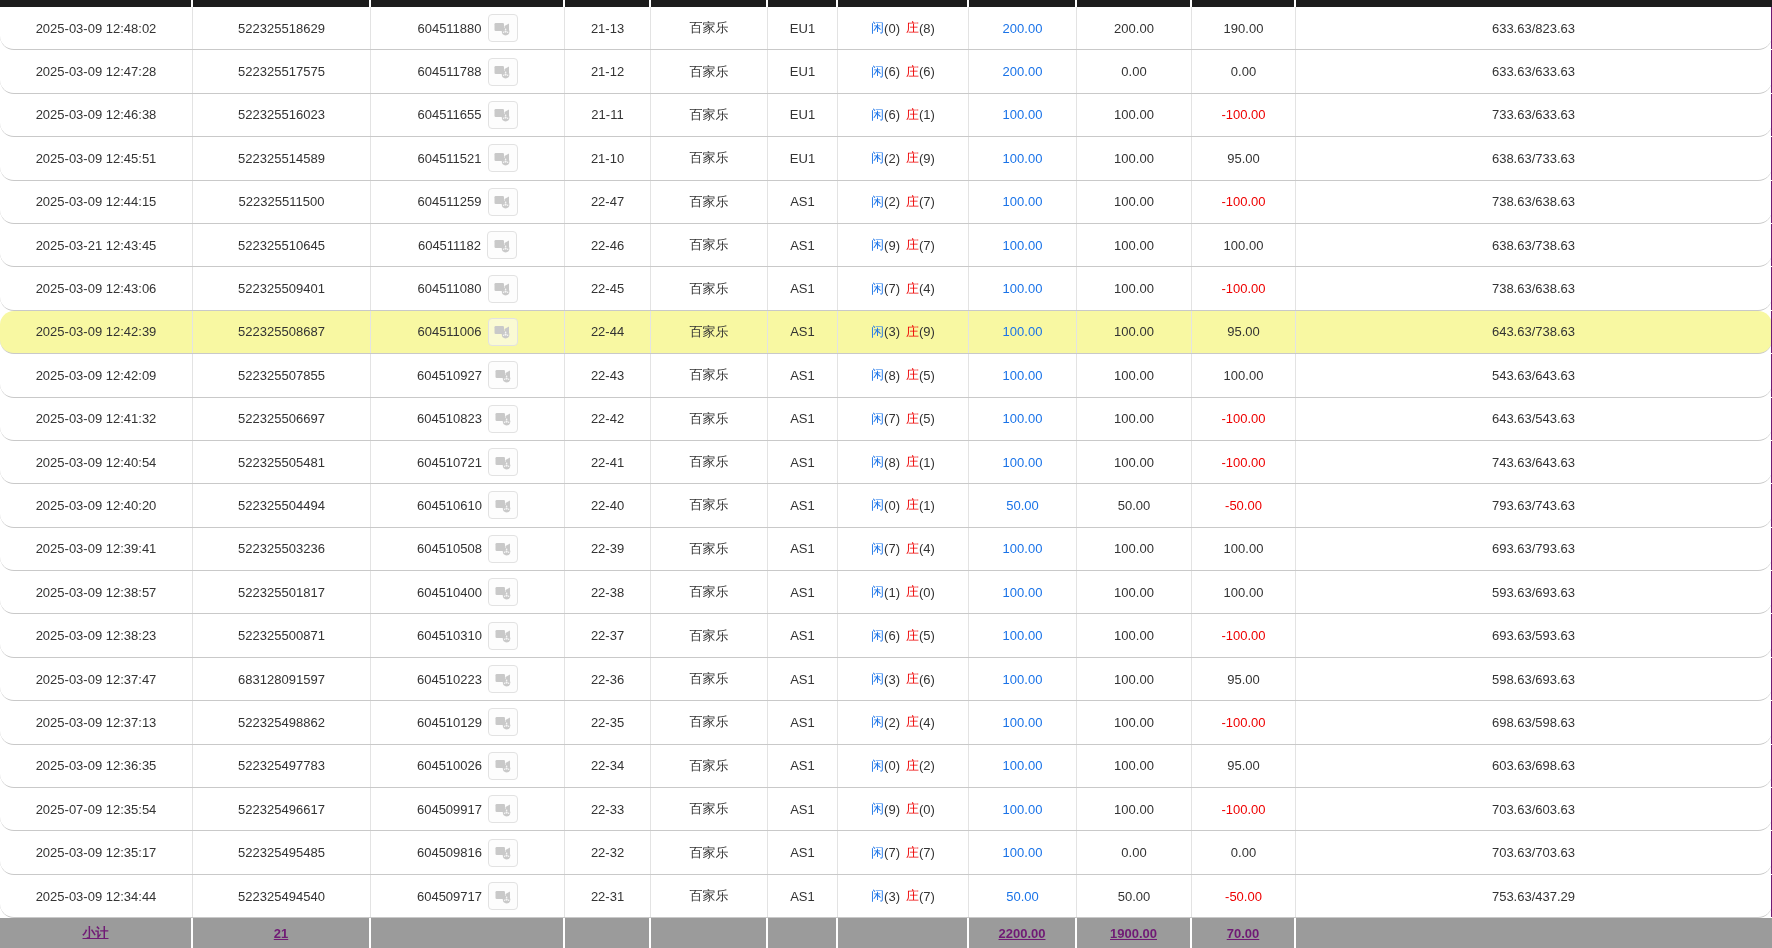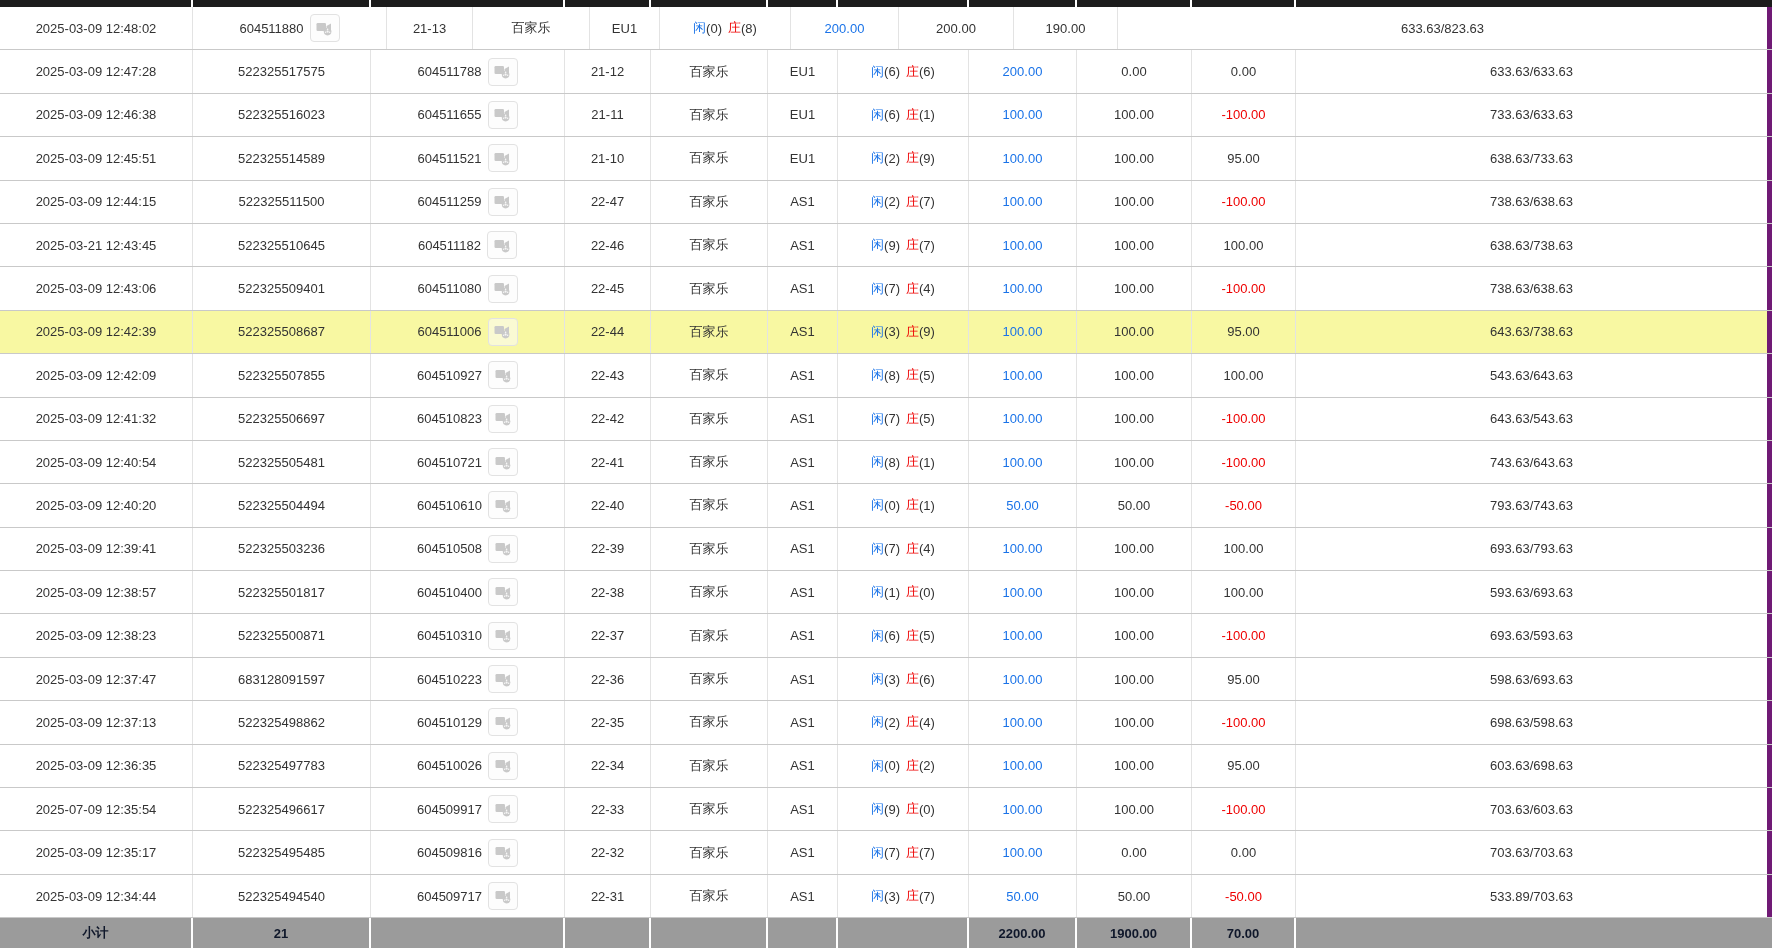--- a/index.html
+++ b/index.html
@@ -11,38 +11,38 @@
   .c5{width:70px}.c6{width:131px}.c7{width:108px}.c8{width:115px}.c9{width:104px}
   .c10{flex:1}
 
   
   .hstrip{display:flex;height:7px;flex:0 0 auto;}
   .hcell{background:var(--header-dark,#1c1c1c);border-right:2px solid #fff;box-sizing:border-box;height:100%;}
   .hcell:last-child{border-right:none;}
 
   
   .rows{flex:0 0 auto;}
-  .trow{display:flex;height:43.4px;border-bottom:1px solid #c9c9c9;background:#fff;box-sizing:border-box;}
+  .trow{display:flex;height:43.4px;border-bottom:1px solid #c9c9c9;background:#fff;box-sizing:border-box;border-radius:14px;}
   .trow.hl{background:var(--hl-yellow,#f8f8a2);justify-content:space-between;}
   .cell{display:flex;align-items:center;justify-content:center;border-right:1px solid #e3e3e3;box-sizing:border-box;height:100%;overflow:hidden;white-space:nowrap;}
-  .cell:last-child{border-right:5px solid #701a75;}
+  .cell:last-child{border-right:1px solid #701a75;}
 
   .blue{color:var(--blue,#1a73e8);}
   .neg{color:var(--red,#ee0000);}
   .player{color:var(--blue,#1a73e8);}
   .banker{color:var(--red,#ee0000);margin-left:6px;}
   .pts{color:#333;}
 
   
   .vbtn{width:28px;height:26px;border:1px solid #e2e2e2;border-radius:4px;background:rgba(252,252,252,.55);
         display:inline-flex;align-items:center;justify-content:center;margin-left:6px;cursor:pointer;flex:0 0 auto;}
   .vbtn svg{display:block;}
 
   
-  .frow{display:flex;flex:1;background:var(--footer-gray,#9b9b9b);color:#0f172a;font-weight:bold;}
+  .frow{display:flex;flex:1;background:var(--footer-gray,#9b9b9b);color:#701a75;font-weight:bold;text-decoration:underline;}
   .fcell{display:flex;align-items:center;justify-content:center;border-right:2px solid #fff;box-sizing:border-box;}
   .fcell:last-child{border-right:none;}
 </style>
 </head>
 <body>
 
 <div class="wrap">
 
   <div class="hstrip">
     <div class="hcell c0"></div>
@@ -56,20 +56,23 @@
     <div class="hcell c8"></div>
     <div class="hcell c9"></div>
     <div class="hcell c10"></div>
   </div>
 
   <div class="rows" id="rows">
       <div class="trow">
     <div class="cell c0">
           <span>2025-03-09 12:48:02</span>
         </div>
+    <div class="cell c1">
+          <span>522325518629</span>
+        </div>
     <div class="cell c2">
       <span>604511880</span>
       <span class="vbtn">
         <svg width="17" height="15" viewBox="0 0 17 15">
           <rect x="0.5" y="2" width="9.5" height="8" rx="1.2" fill="#c9c9c9"></rect>
           <path d="M10.5 5 L15 2.6 V9.4 L10.5 7.2 Z" fill="#c9c9c9"></path>
           <circle cx="11.6" cy="10.6" r="3.8" fill="#c9c9c9"></circle>
           <circle cx="11.6" cy="10.6" r="1.1" fill="#f6f6f6"></circle>
           <circle cx="11.6" cy="8.4" r="0.8" fill="#f6f6f6"></circle>
           <circle cx="9.6" cy="11.3" r="0.8" fill="#f6f6f6"></circle>
@@ -1075,21 +1078,21 @@
     <div class="cell c7">
           <span class="blue">50.00</span>
         </div>
     <div class="cell c8">
           <span>50.00</span>
         </div>
     <div class="cell c9">
           <span class="neg">-50.00</span>
         </div>
     <div class="cell c10">
-          <span>533.89/703.63</span>
+          <span>753.63/437.29</span>
         </div>
   </div>
     </div>
 
   <div class="frow">
     <div class="fcell c0">小计</div>
     <div class="fcell c1">21</div>
     <div class="fcell c2"></div>
     <div class="fcell c3"></div>
     <div class="fcell c4"></div>

